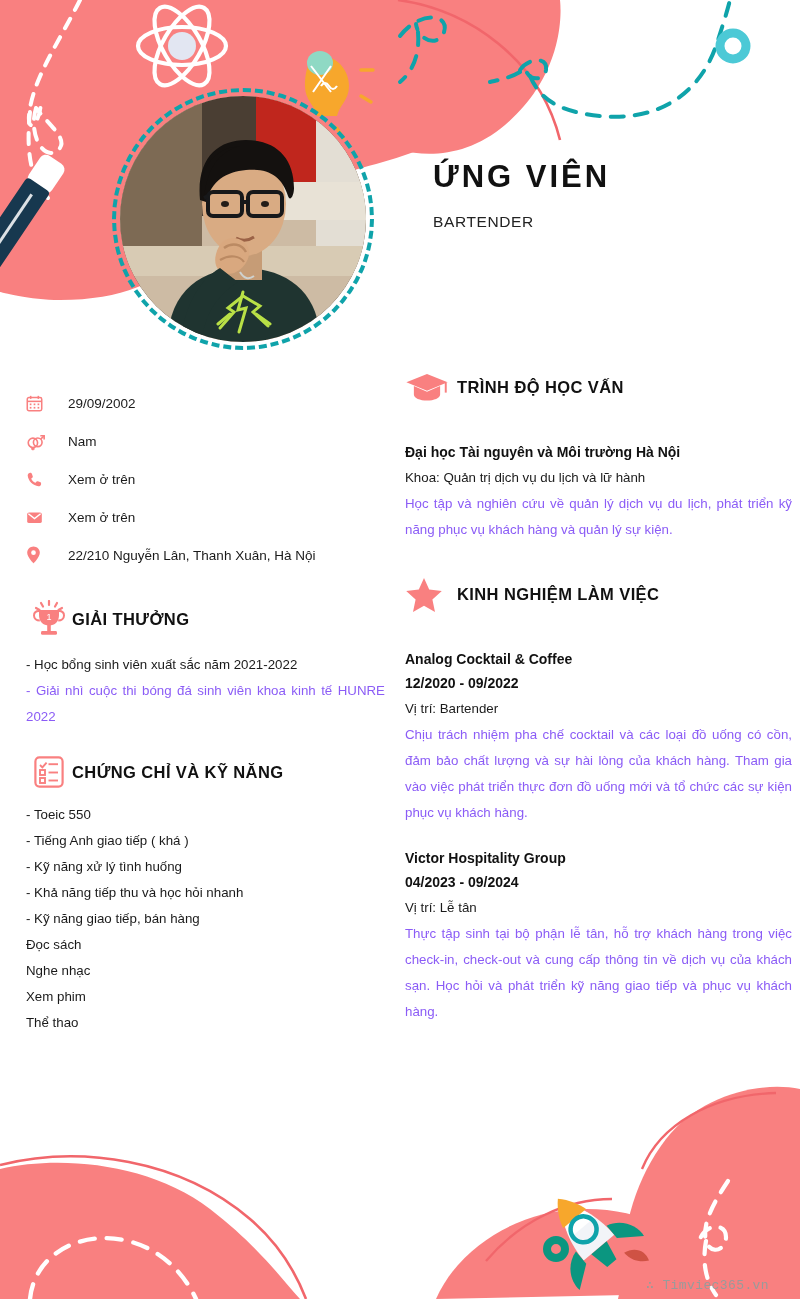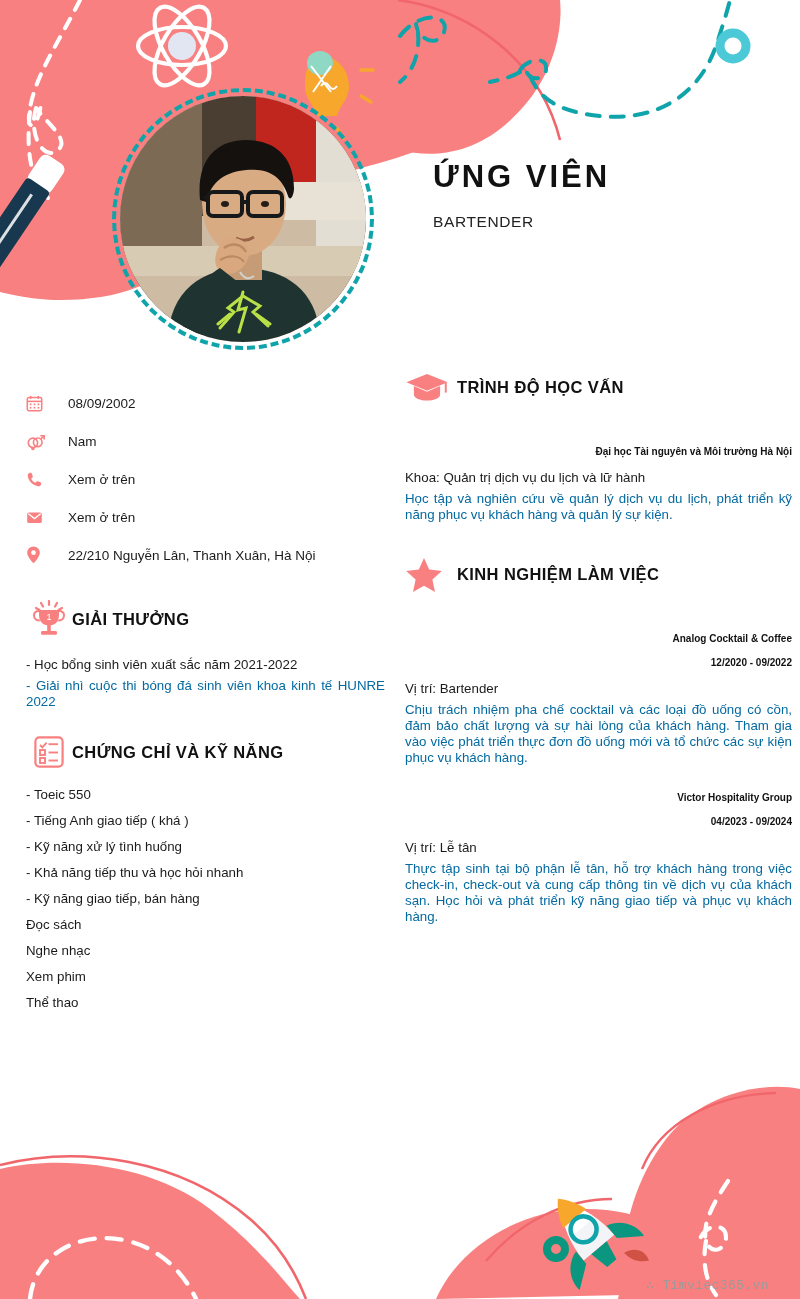--- a/index.html
+++ b/index.html
@@ -137,30 +137,29 @@
   .sec-head.right-head .sec-ico { justify-content: flex-start; width: 52px; min-width: 52px; }
 
   
   .body-line {
     font-size: 13.3px;
     line-height: 26px;
     color: #1a1a1a;
   }
   .body-para {
     font-size: 13.3px;
-    line-height: 16px;
-    color: #0369a1;
+    line-height: 26px;
+    color: #8b5cf6;
     text-align: justify;
   }
   .bold-line {
-    font-size: 10px;
+    font-size: 14px;
     line-height: 24.5px;
     font-weight: bold;
     color: #111;
-    text-align: right;
   }
 
   .block-gap { height: 16px; }
   .job-block { margin-bottom: 4px; }
   .edu-block { margin-top: 2px; }
 
   
   .watermark {
     position: absolute;
     right: 31px;
@@ -309,21 +308,21 @@
                 <g fill="currentColor">
                   <rect x="4.4" y="10" width="2" height="2"></rect>
                   <rect x="9" y="10" width="2" height="2"></rect>
                   <rect x="13.6" y="10" width="2" height="2"></rect>
                   <rect x="4.4" y="14" width="2" height="2"></rect>
                   <rect x="9" y="14" width="2" height="2"></rect>
                   <rect x="13.6" y="14" width="2" height="2"></rect>
                 </g>
               </svg>
           </span>
-          <span class="contact-txt">08/09/2002</span>
+          <span class="contact-txt">29/09/2002</span>
         </div>
 
         <div class="contact-row">
           <span class="contact-ico">
             <svg width="19" height="19" viewBox="0 0 22 22">
                 <circle cx="8" cy="12.5" r="5.4" fill="none" stroke="currentColor" stroke-width="1.9"></circle>
                 <line x1="8" y1="18" x2="8" y2="21" stroke="currentColor" stroke-width="1.9"></line>
                 <line x1="6" y1="19.5" x2="10" y2="19.5" stroke="currentColor" stroke-width="1.9"></line>
                 <circle cx="13.6" cy="12" r="5" fill="none" stroke="currentColor" stroke-width="1.9"></circle>
                 <line x1="17" y1="8.3" x2="21" y2="4.3" stroke="currentColor" stroke-width="1.9"></line>

